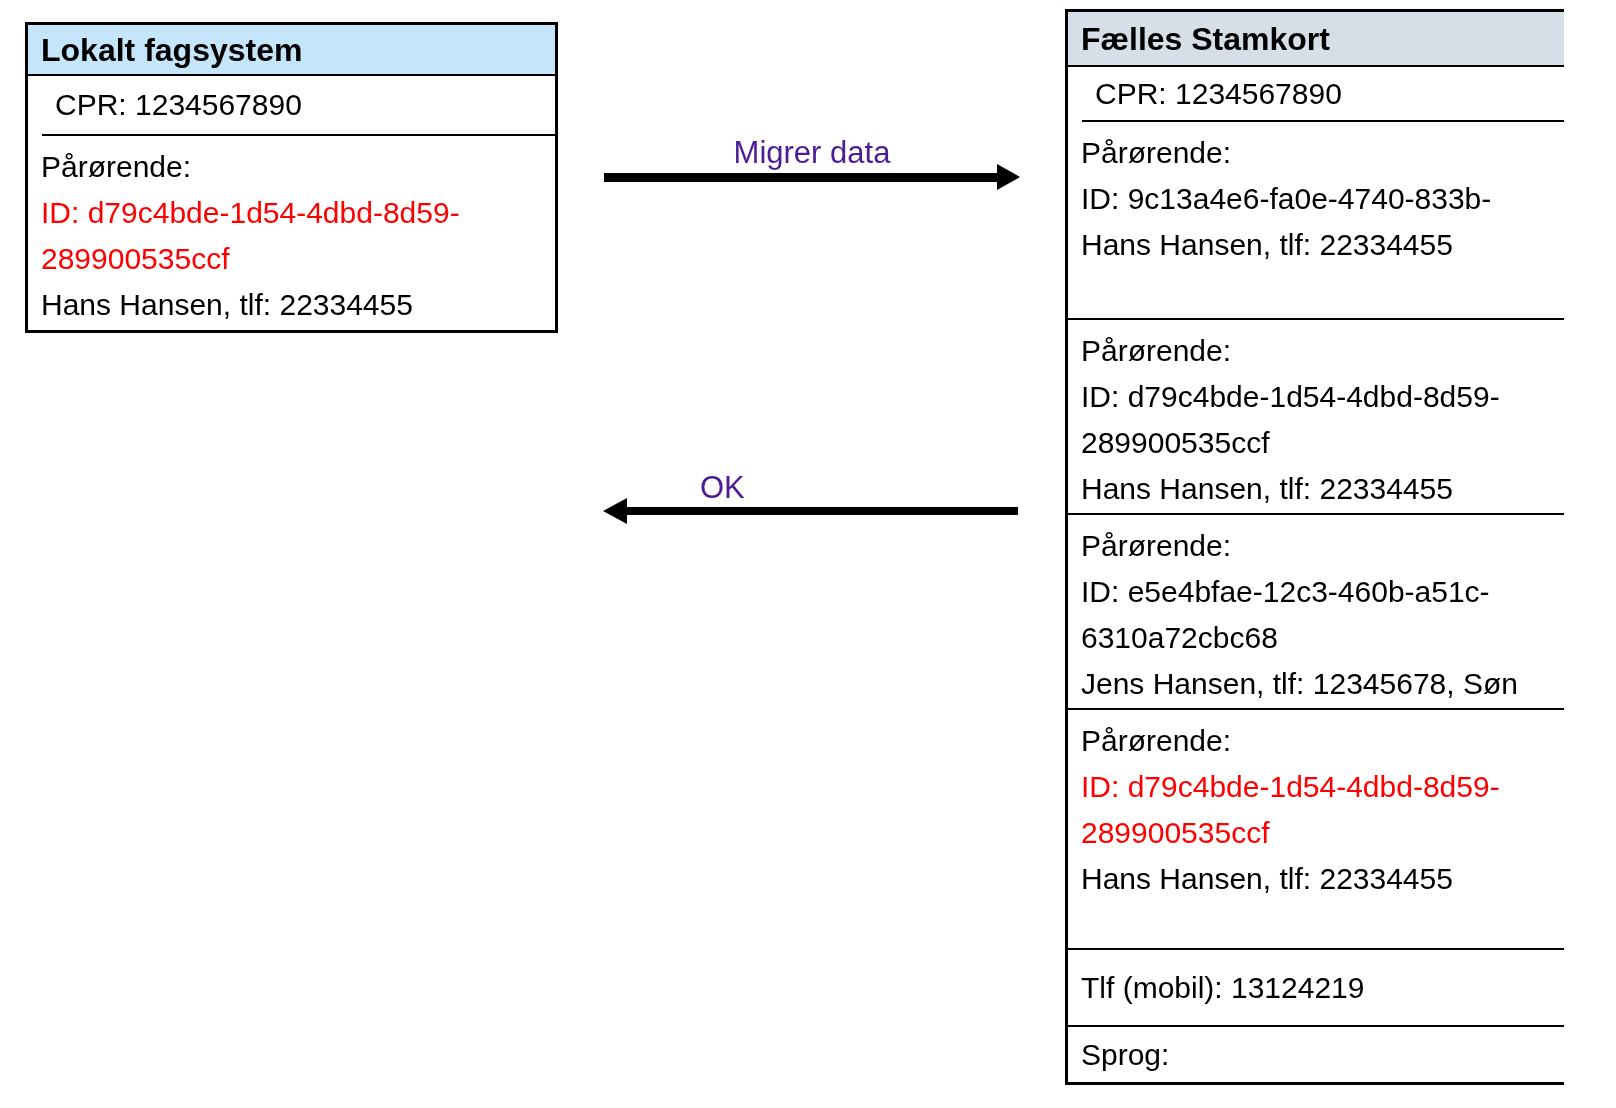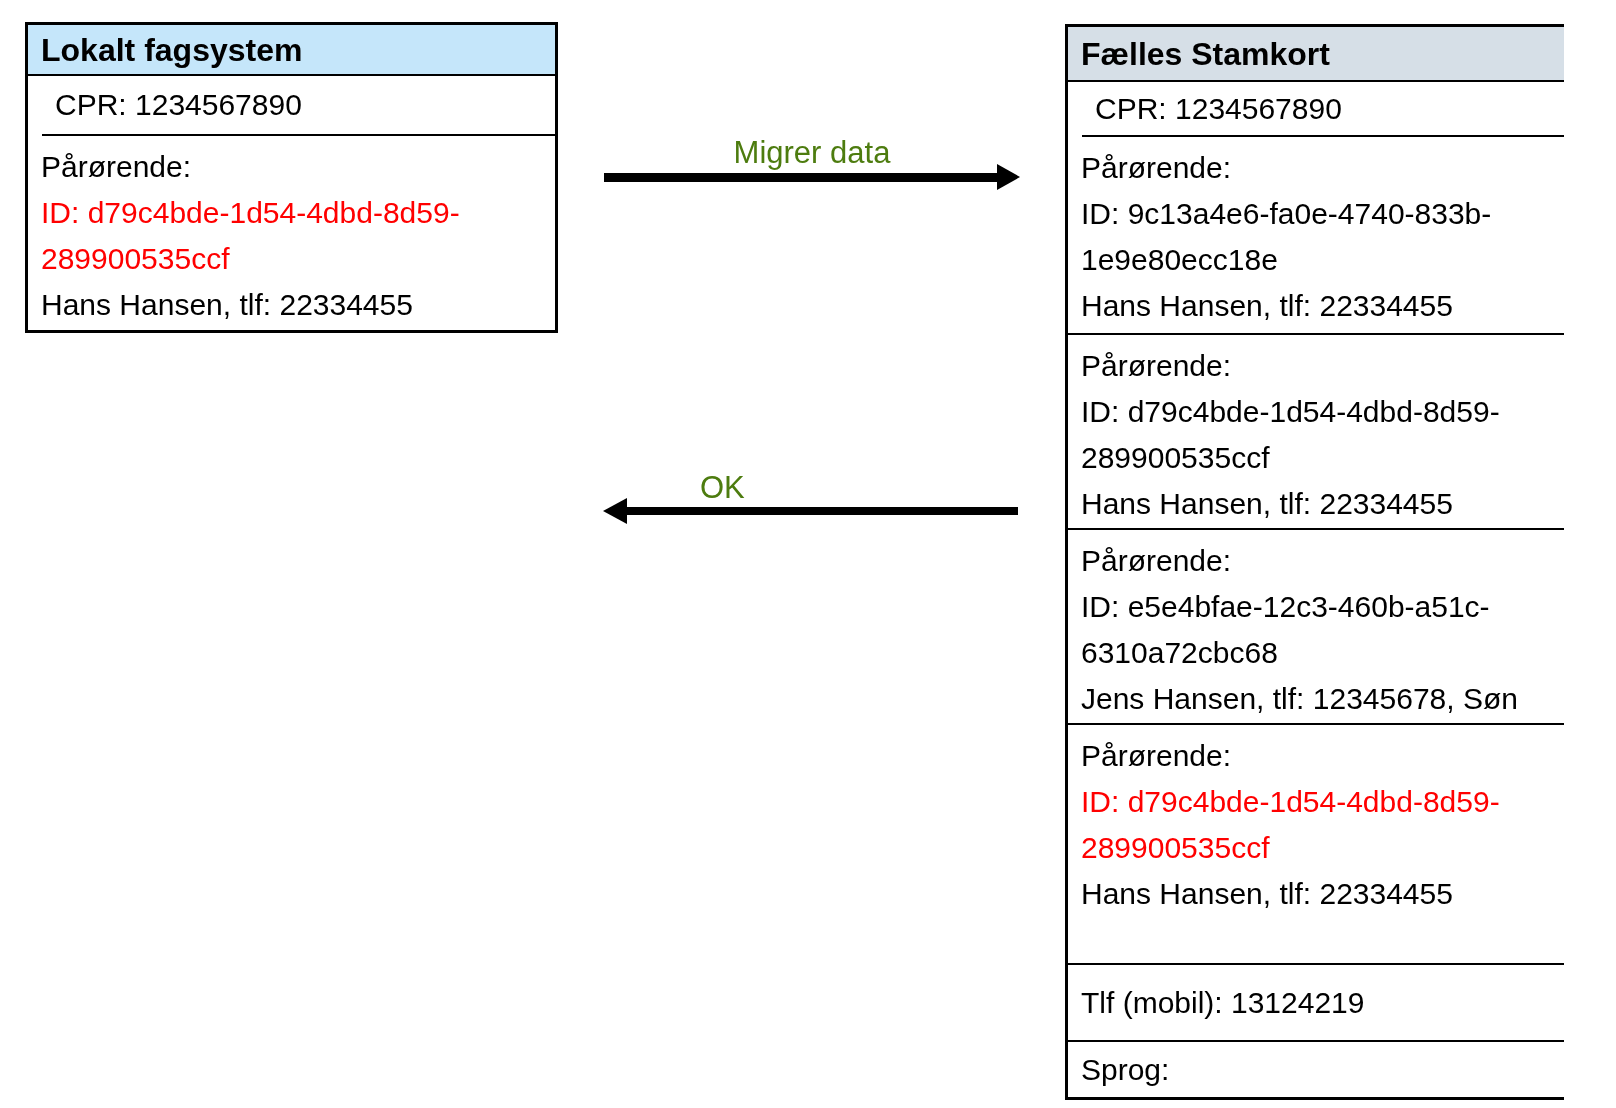--- a/index.html
+++ b/index.html
@@ -21,21 +21,21 @@
     background: #ffffff;
     box-sizing: border-box;
   }
   .left-box {
     left: 25px;
     top: 22px;
     width: 533px;
   }
   .right-box {
     left: 1065px;
-    top: 24px;
+    top: 9px;
     width: 532px;
   }
   .box-row {
     box-sizing: border-box;
     border-bottom: 2px solid #000000;
     padding: 4px 10px 4px 13px;
     font-size: 30px;
     line-height: 46px;
     color: #000000;
   }
@@ -93,21 +93,21 @@
   .arrow-ok .head {
     left: 0; top: 4px;
     border-top: 13px solid transparent;
     border-bottom: 13px solid transparent;
     border-right: 24px solid #000000;
   }
   .arrow-label {
     position: absolute;
     font-size: 31px;
     line-height: 38px;
-    color: #4d7c0f;
+    color: #4c1d95;
     white-space: nowrap;
   }
   .label-migrate { left: 604px; top: 134px; width: 416px; text-align: center; }
   .label-ok { left: 700px; top: 469px; text-align: right; }
 </style>
 </head>
 <body>
 
 <div class="canvas">
 
@@ -134,21 +134,20 @@
     <div class="head"></div>
   </div>
 
   <div class="box right-box">
     <div class="box-row box-header">Fælles Stamkort</div>
     <div class="box-row cpr-row">CPR: 1234567890</div>
 
     <div class="box-row relative-row rel-1">
       <div>Pårørende:</div>
       <div>ID: 9c13a4e6-fa0e-4740-833b-</div>
-      <div>1e9e80ecc18e</div>
       <div>Hans Hansen, tlf: 22334455</div>
     </div>
 
     <div class="box-row relative-row rel-2">
       <div>Pårørende:</div>
       <div>ID: d79c4bde-1d54-4dbd-8d59-</div>
       <div>289900535ccf</div>
       <div>Hans Hansen, tlf: 22334455</div>
     </div>
 

